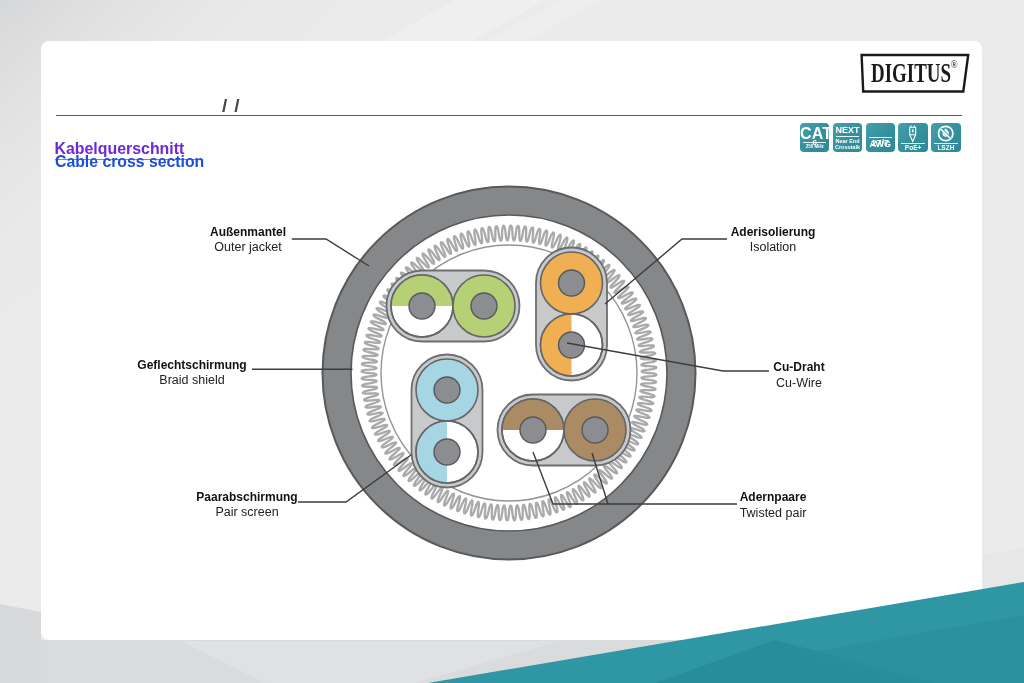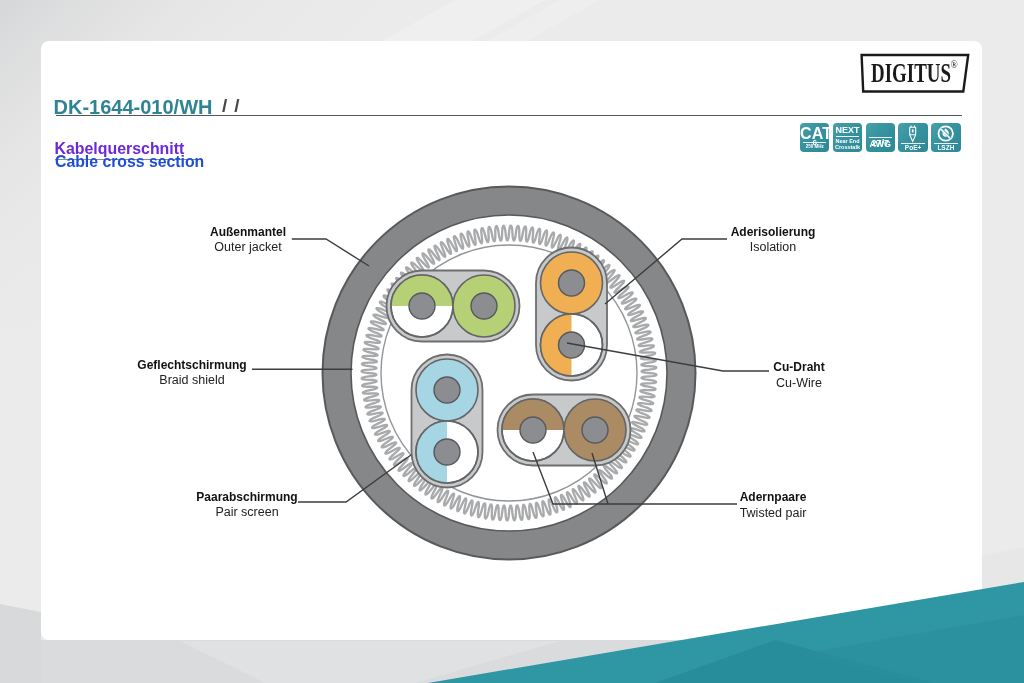--- a/index.html
+++ b/index.html
@@ -24,21 +24,20 @@
 <rect width="1024" height="683" fill="#ebebeb"></rect>
 <rect width="380" height="330" fill="url(#tl)"></rect>
 <polygon points="455,0 545,0 465,45 375,45" fill="#f2f2f2" opacity="0.6"></polygon>
 <polygon points="560,0 600,0 520,45 480,45" fill="#f2f2f2" opacity="0.5"></polygon>
 <polygon points="0,604 41,612 41,683 0,683" fill="#d8d9da"></polygon>
 <rect x="41" y="640" width="983" height="43" fill="#dadbdc"></rect>
 <polygon points="180,641 560,641 415,683 265,683" fill="#e1e2e3" opacity="0.85"></polygon>
 <polygon points="952,560 1024,548 1024,600 985,600" fill="#e7e7e7"></polygon>
 </svg>
 <div id="card"></div>
-<div style="position:absolute;left:53.5px;top:96px;font-size:20px;font-weight:bold;color:#2f8494">DK-1644-010/WH</div>
 <div style="position:absolute;left:222px;top:95px;font-size:19px;font-weight:bold;color:#48484a;letter-spacing:7px">//</div>
 <div style="position:absolute;left:56px;top:114.5px;width:906px;height:1.5px;background:#55565a"></div>
 <div style="position:absolute;left:54.5px;top:139.5px;font-size:15.9px;font-weight:bold;color:#6d28d9">Kabelquerschnitt</div>
 <div style="position:absolute;left:55px;top:158.7px;width:148px;height:1.2px;background:#8a8a8a"></div>
 <div style="position:absolute;left:55px;top:153px;font-size:15.8px;font-weight:bold;color:#1d4ed8">Cable cross section</div>
 <div class="badge" style="left:800px">
 <div style="font-size:16px;font-weight:bold;line-height:10px;margin-top:6px;letter-spacing:.2px">CAT</div>
 <div style="font-size:8px;font-weight:bold;line-height:7px">6</div>
 <div class="ln" style="top:19.5px"></div>
 <div style="position:absolute;top:21.5px;left:0;right:0;font-size:4.5px;font-weight:bold">250 MHz</div>

